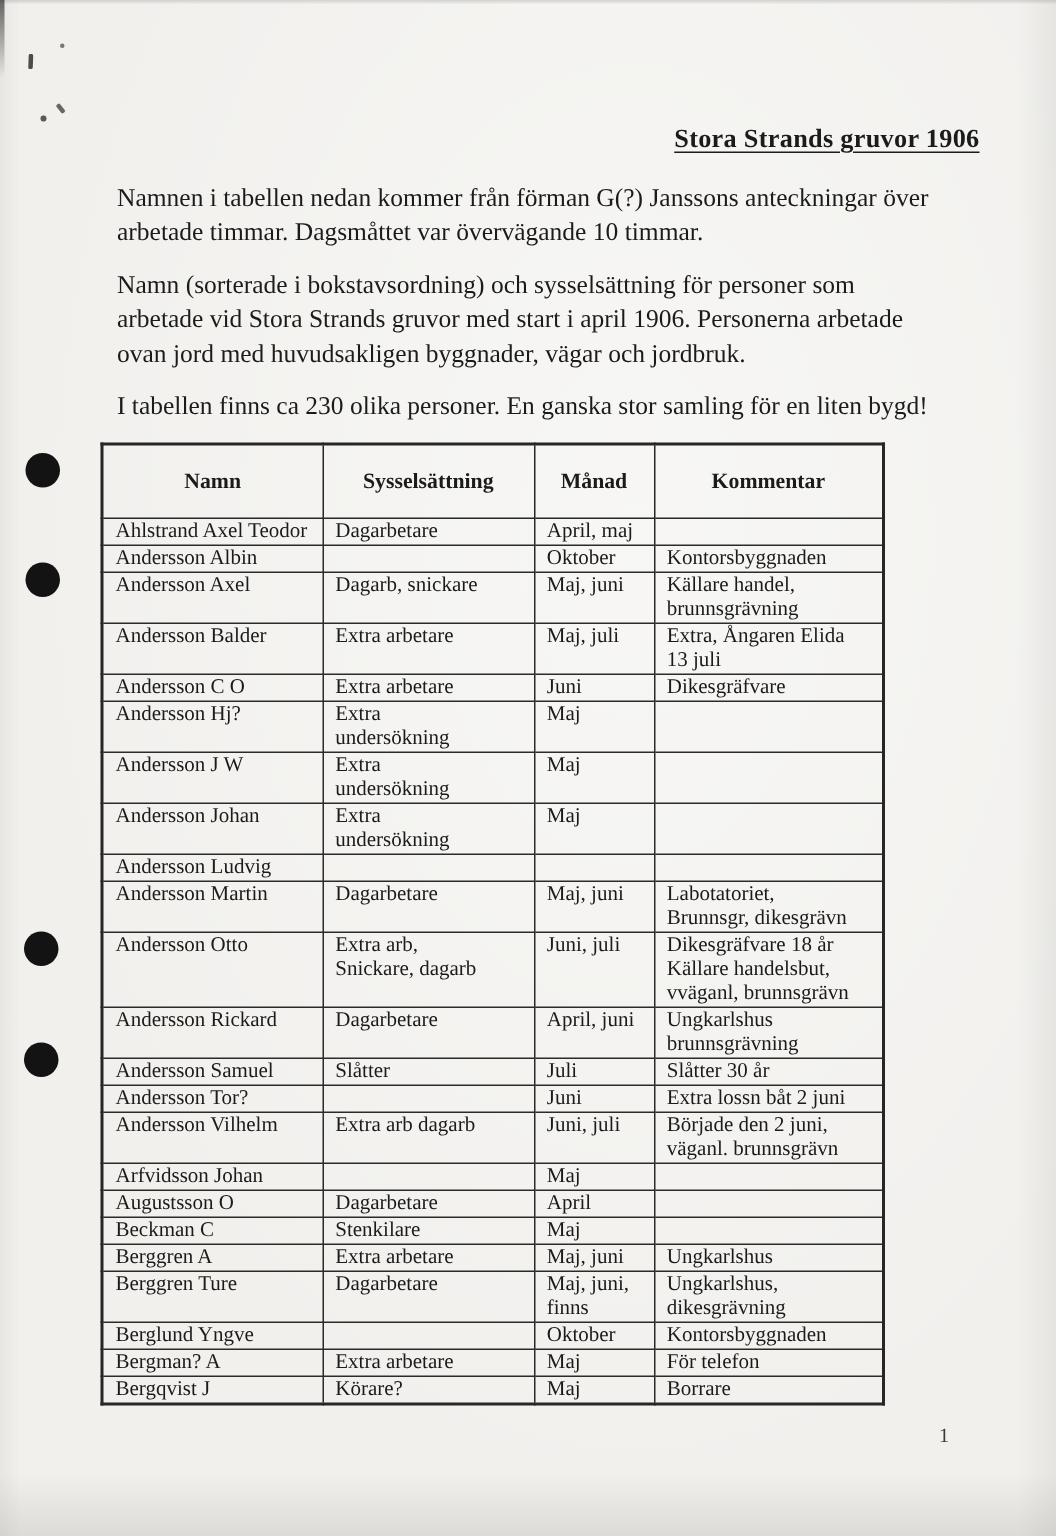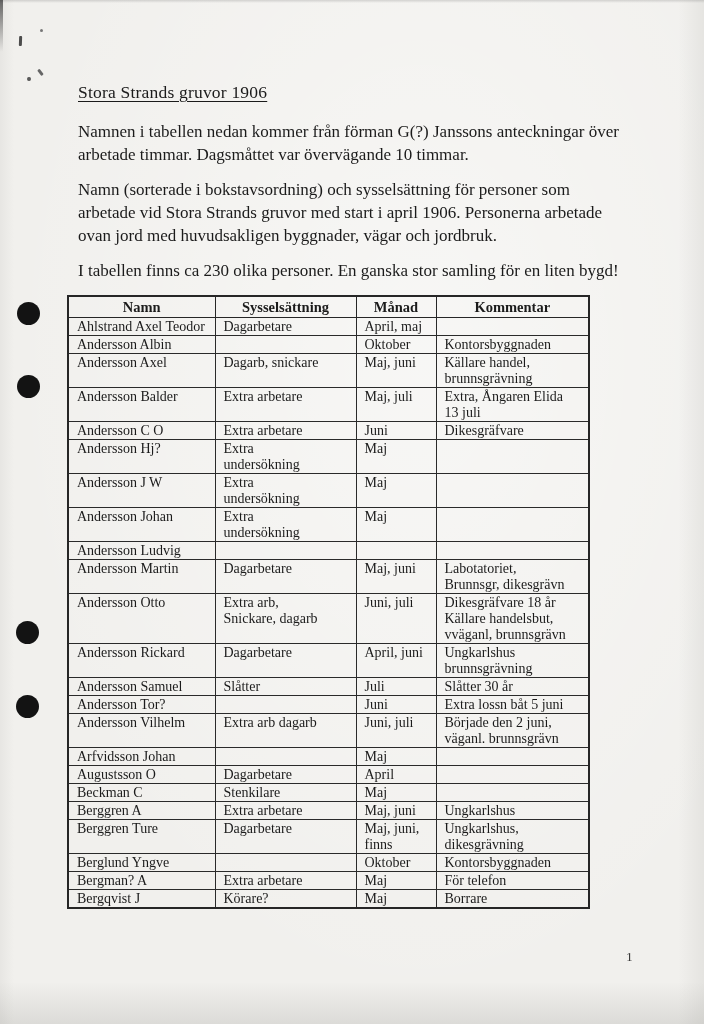--- a/index.html
+++ b/index.html
@@ -21,32 +21,32 @@
   .dot1{left:17px;top:302px;}
   .dot2{left:17px;top:375px;}
   .dot3{left:16px;top:621px;}
   .dot4{left:16px;top:695px;}
   .pen{position:absolute;background:#555;}
   .pen-dot-a{left:40px;top:29px;width:3px;height:3px;border-radius:50%;background:#777;}
   .pen-t{left:19px;top:36px;width:2.5px;height:10px;transform:rotate(2deg);background:#4c4c4c;border-radius:1px;}
   .pen-dash{left:39px;top:69px;width:2.5px;height:7px;transform:rotate(-38deg);background:#666;border-radius:1px;}
   .pen-dot-b{left:27px;top:77px;width:3.5px;height:4px;border-radius:50%;background:#595959;}
   .content{position:absolute;left:78px;top:82px;width:575px;}
-  .doc-title{font-size:17.5px;text-decoration:underline;text-underline-offset:3px;margin:0 0 17px 0;font-weight:normal;letter-spacing:0.2px;}
+  .doc-title{font-size:17.5px;text-decoration:underline;text-underline-offset:3px;margin:0 0 17px 0;font-weight:bold;letter-spacing:0.2px;text-align:right;}
   .para{font-size:17px;line-height:23px;margin:0 0 12px 0;}
   .para:last-of-type{margin-bottom:0;}
   table.worker-table{
     position:absolute;left:67px;top:295px;width:521px;
     border-collapse:collapse;table-layout:fixed;
     border:2px solid #262626;
   }
   col.c1{width:147px;} col.c2{width:141px;} col.c3{width:80px;} col.c4{width:153px;}
   .worker-table th{
     border:1.5px solid #262626;font-size:14.5px;font-weight:bold;
-    text-align:center;padding:2px 0;line-height:16px;
+    text-align:center;padding:16px 0;line-height:16px;
   }
   .worker-table td{
     border:1px solid #2a2a2a;font-size:14px;line-height:16px;
     vertical-align:top;padding:1px 4px 0 8px;white-space:pre-line;
     overflow:hidden;
   }
   .page-number{position:absolute;left:626px;top:949px;font-size:13.5px;color:#3a3a3a;}
 </style>
 </head>
 <body>
@@ -184,21 +184,21 @@
         <tr>
           <td>Andersson Samuel</td>
           <td>Slåtter</td>
           <td>Juli</td>
           <td>Slåtter 30 år</td>
         </tr>
         <tr>
           <td>Andersson Tor?</td>
           <td></td>
           <td>Juni</td>
-          <td>Extra lossn båt 5 juni</td>
+          <td>Extra lossn båt 2 juni</td>
         </tr>
         <tr>
           <td>Andersson Vilhelm</td>
           <td>Extra arb dagarb</td>
           <td>Juni, juli</td>
           <td>Började den 2 juni,
 väganl. brunnsgrävn</td>
         </tr>
         <tr>
           <td>Arfvidsson Johan</td>

